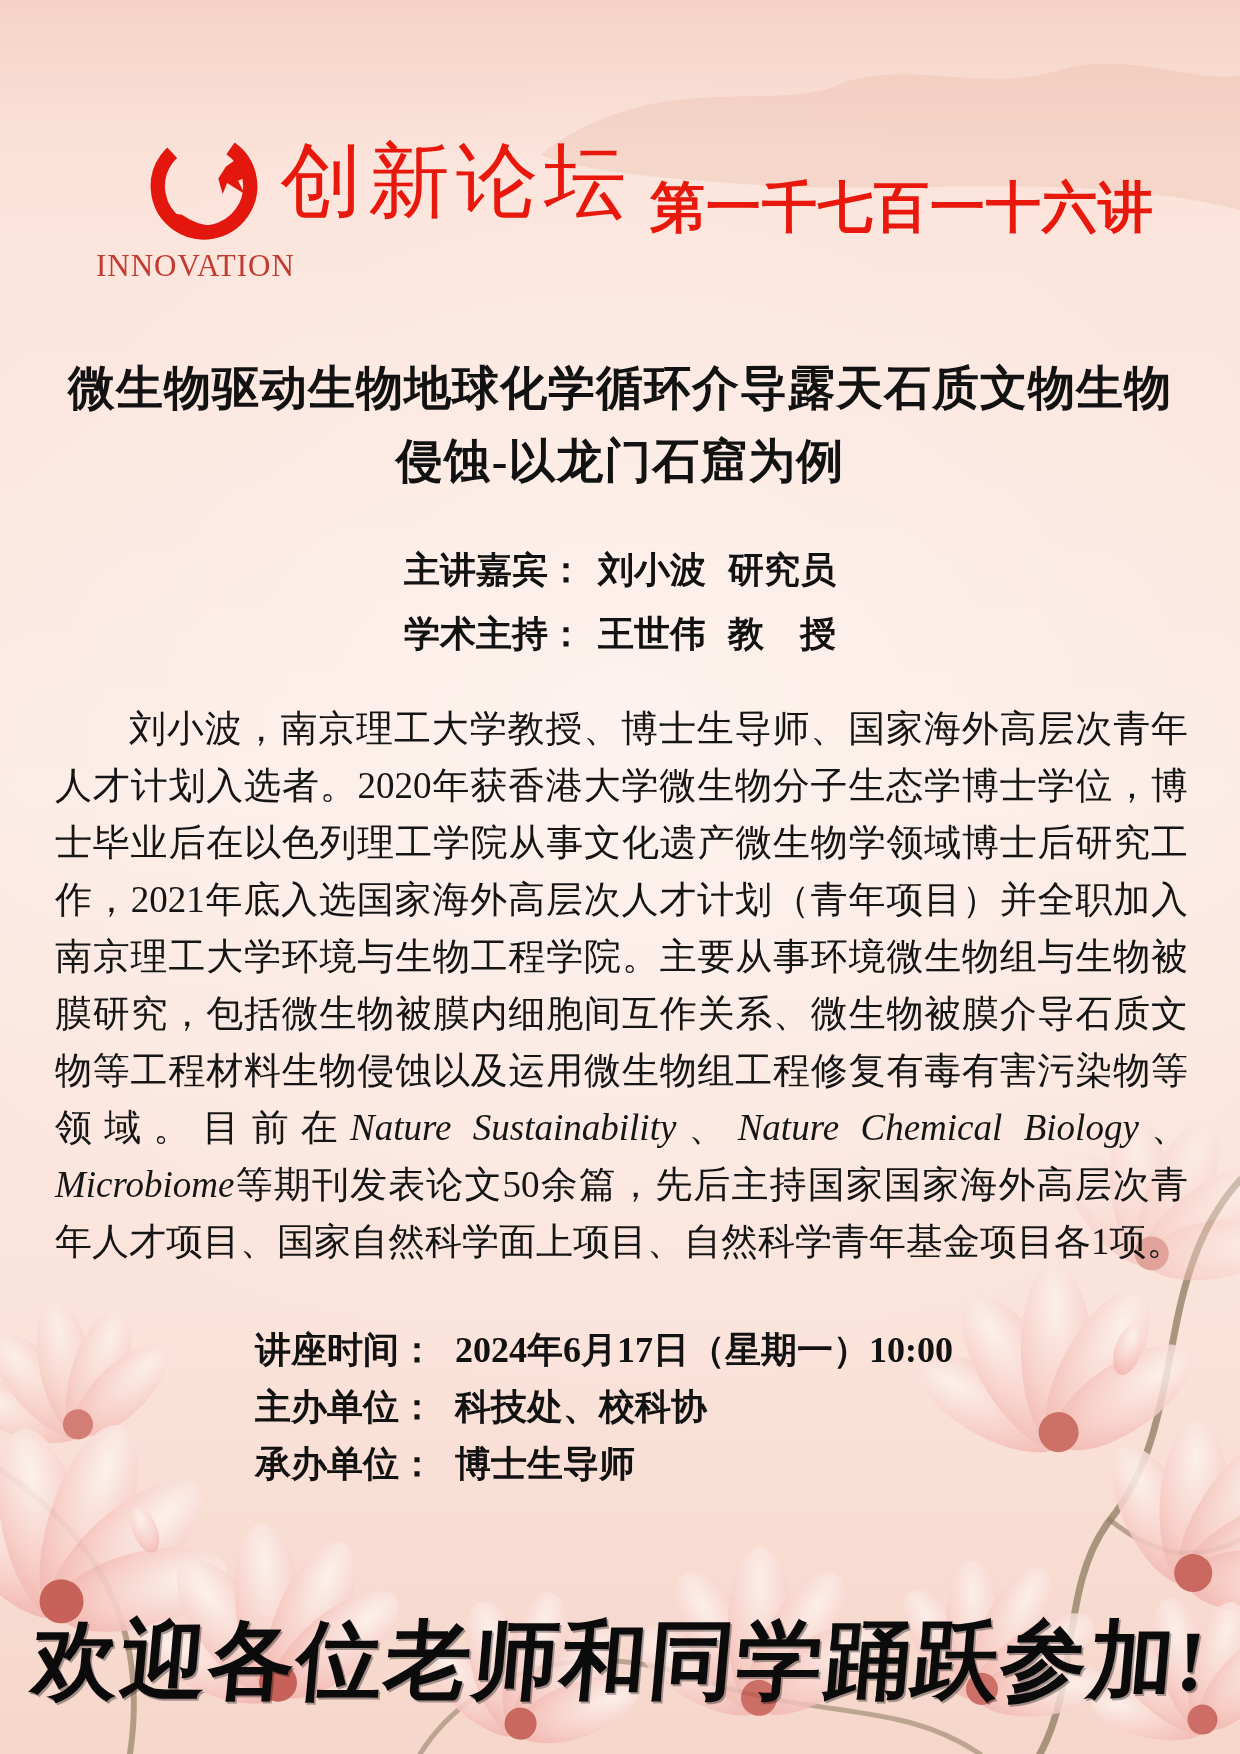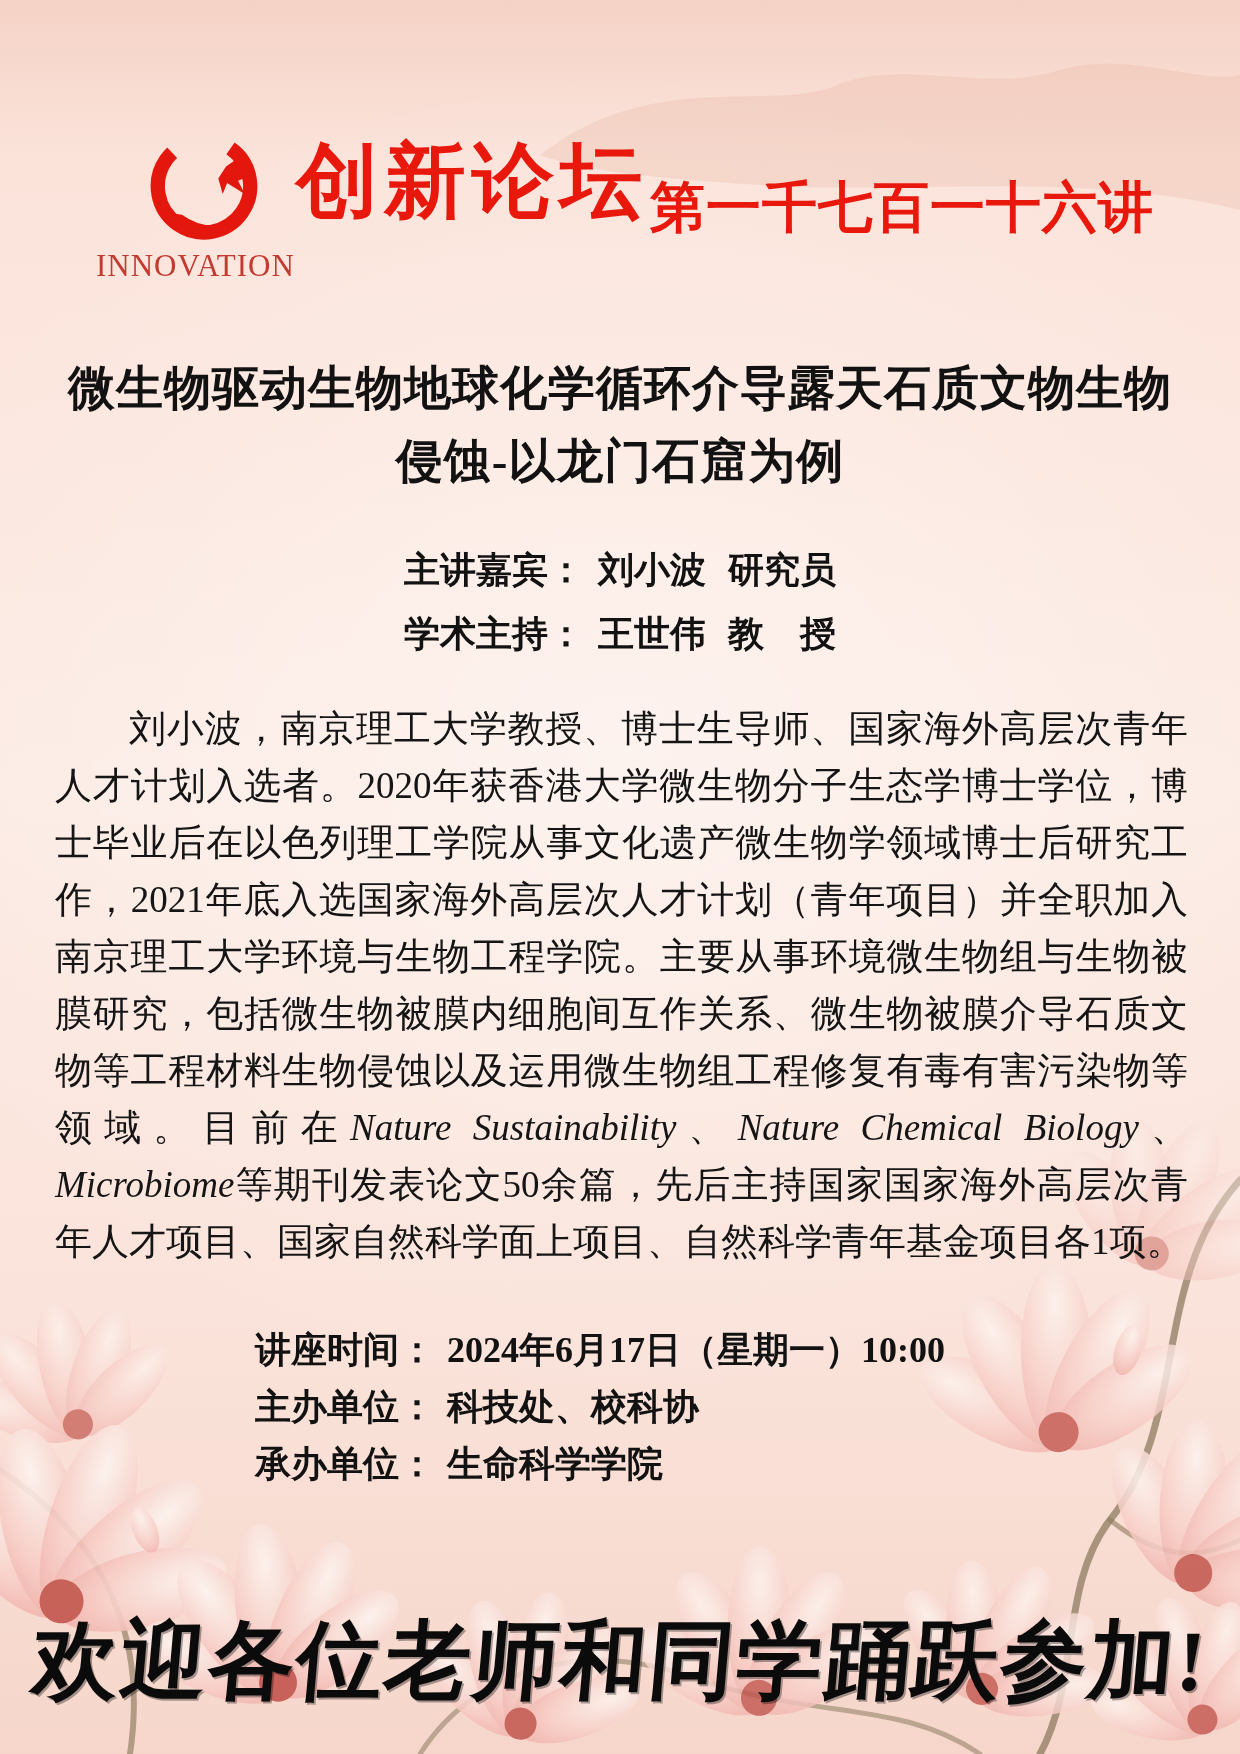--- a/index.html
+++ b/index.html
@@ -12,22 +12,22 @@
   }
   .bg-art{position:absolute;inset:0;width:100%;height:100%;z-index:0;}
   .abs{position:absolute;z-index:1;}
 
   .logo{left:138px;top:118px;width:132px;height:132px;}
   .logo-caption{
     left:96px;top:248px;width:216px;text-align:left;
     font-family:"Liberation Serif",serif;font-size:31px;color:#c23a30;letter-spacing:1px;
   }
   .forum-title{
-    left:296px;top:140px;
-    font-family:"Liberation Sans",sans-serif;font-weight:bold;font-size:82px;line-height:1;
+    left:280px;top:140px;
+    font-family:"Liberation Sans",sans-serif;font-weight:normal;font-size:82px;line-height:1;
     color:#e8180c;letter-spacing:6px;
   }
   .session-number{
     left:650px;top:180px;
     font-family:"Liberation Serif",serif;font-weight:bold;font-size:55px;line-height:1;
     color:#e8180c;letter-spacing:1px;
   }
 
   .lecture-title{
     top:352px;left:40px;right:40px;text-align:center;
@@ -41,21 +41,21 @@
 
   .bio{
     top:700px;left:55px;right:52px;
     font-size:37px;line-height:57px;text-align:justify;text-indent:2em;color:#151515;
   }
   .seg-en{font-style:italic;font-family:"Liberation Serif",serif;}
 
   .details{top:1322px;left:255px;right:80px;
     font-size:36px;font-weight:bold;line-height:57px;color:#121212;}
   .details .row{white-space:nowrap;}
-  .details .label{margin-right:12px;}
+  .details .label{margin-right:20px;}
 
   .welcome{
     top:1596px;left:0;right:0;text-align:center;
     font-family:"Liberation Serif",serif;font-weight:900;font-size:86px;line-height:130px;
     color:#0b0b0b;transform:skewX(-5deg);letter-spacing:2px;
     text-shadow:2px 2px 0 rgba(10,10,10,0.35);
   }
 </style>
 </head>
 <body>
@@ -133,19 +133,19 @@
   <div class="abs bio"><span class="seg-cn">刘小波，南京理工大学教授、博士生导师、国家海外高层次青年人才计划入选者。2020年获香港大学微生物分子生态学博士学位，博士毕业后在以色列理工学院从事文化遗产微生物学领域博士后研究工作，2021年底入选国家海外高层次人才计划（青年项目）并全职加入南京理工大学环境与生物工程学院。主要从事环境微生物组与生物被膜研究，包括微生物被膜内细胞间互作关系、微生物被膜介导石质文物等工程材料生物侵蚀以及运用微生物组工程修复有毒有害污染物等领域。目前在</span><span class="seg-en">Nature Sustainability</span><span class="seg-cn">、</span><span class="seg-en">Nature Chemical Biology</span><span class="seg-cn">、</span><span class="seg-en">Microbiome</span><span class="seg-cn">等期刊发表论文50余篇，先后主持国家国家海外高层次青年人才项目、国家自然科学面上项目、自然科学青年基金项目各1项。</span></div>
 
   <div class="abs details">
     <div class="row">
       <span class="label">讲座时间：</span><span>2024年6月17日（星期一）10:00</span>
     </div>
     <div class="row">
       <span class="label">主办单位：</span><span>科技处、校科协</span>
     </div>
     <div class="row">
-      <span class="label">承办单位：</span><span>生命科学学院</span>
+      <span class="label">承办单位：</span><span>博士生导师</span>
     </div>
   </div>
 
   <div class="abs welcome">欢迎各位老师和同学踊跃参加!</div>
 
 </div>
 
 </body></html>

